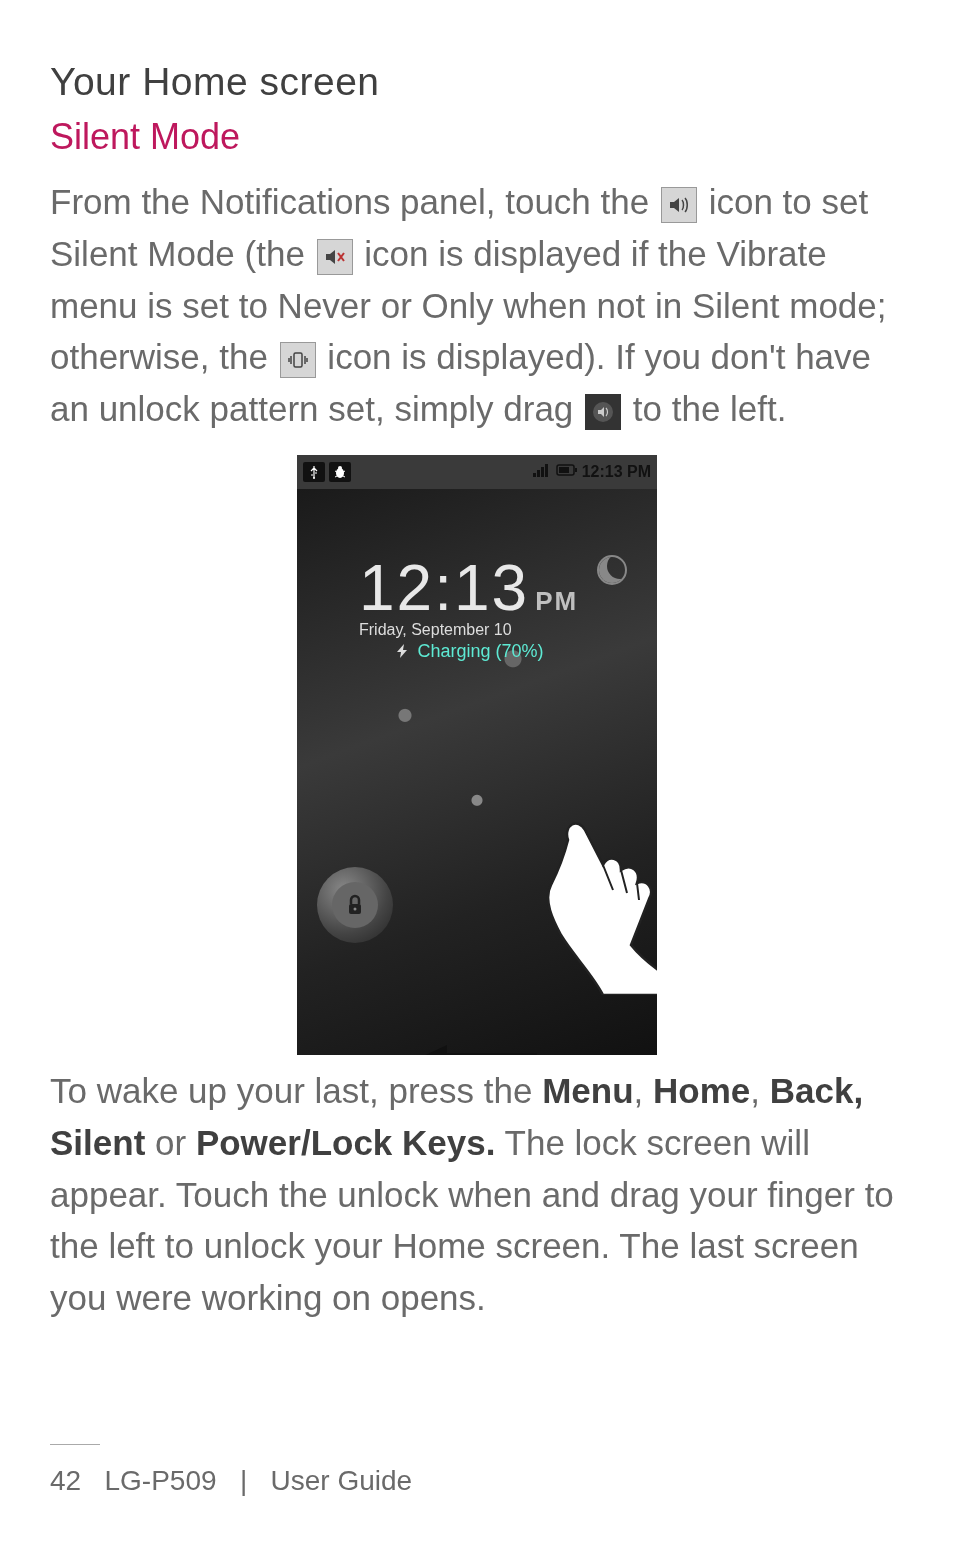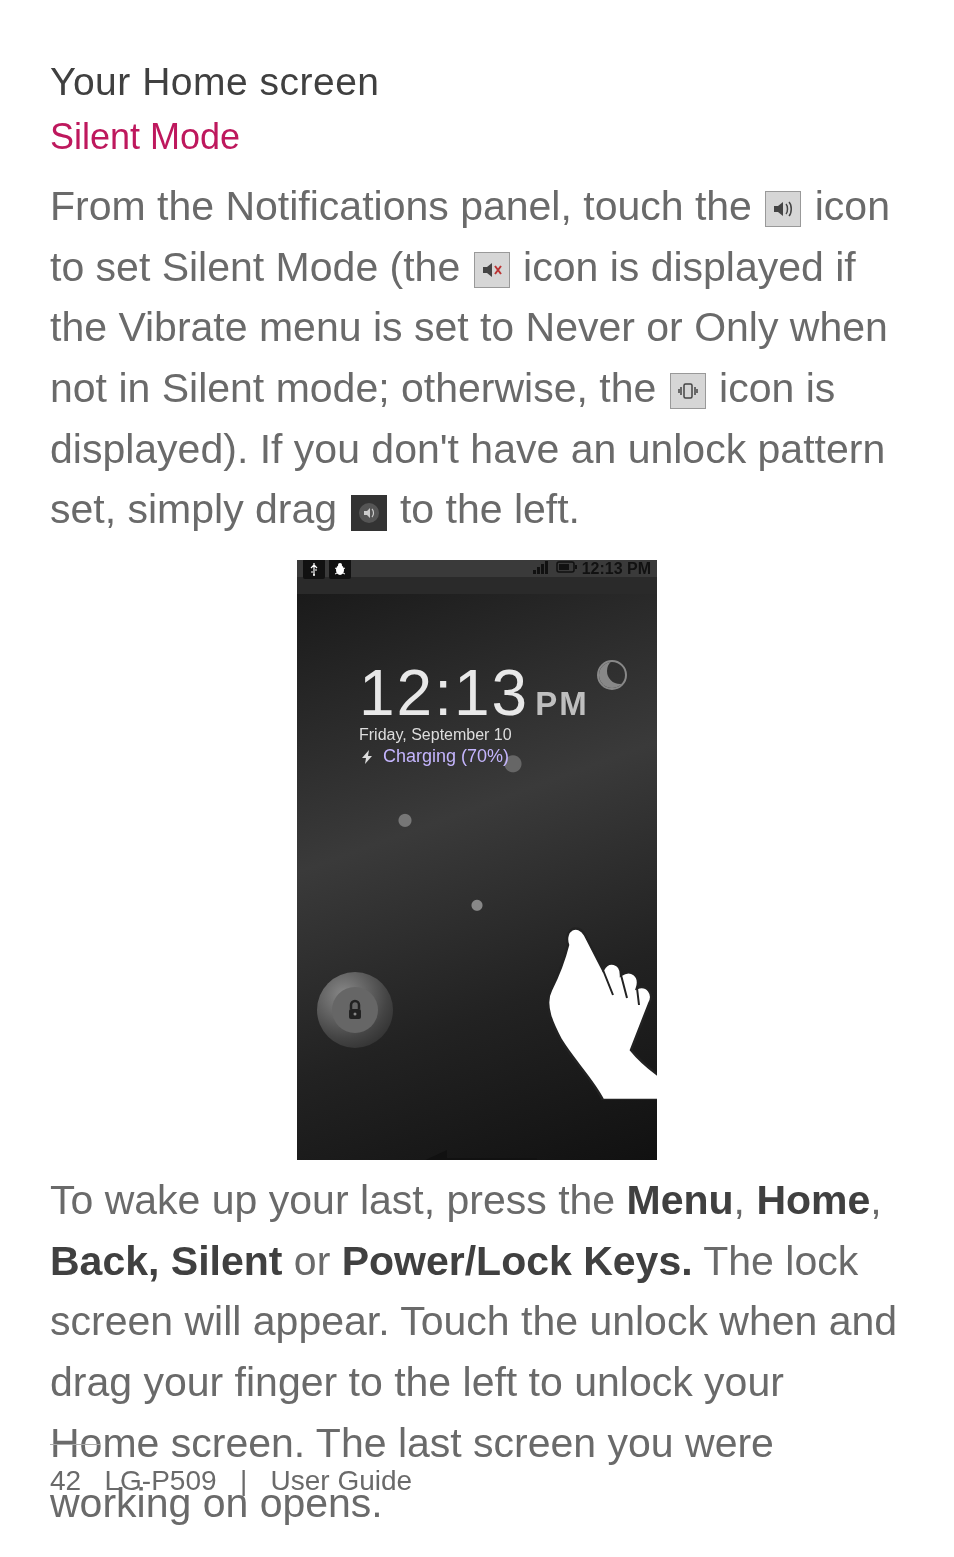--- a/index.html
+++ b/index.html
@@ -20,21 +20,21 @@
       margin-bottom: 12px;
       letter-spacing: 0.5px;
     }
     h2 {
       font-size: 36px;
       font-weight: 400;
       color: #be185d;
       margin-bottom: 18px;
     }
     .body-text {
-      font-size: 41px;
+      font-size: 35px;
       line-height: 1.48;
       color: #6a6a6a;
       font-weight: 300;
     }
     .bold { font-weight: 600; color: #404040; }
     .inline-icon {
       display: inline-block;
       width: 36px;
       height: 36px;
       border: 1px solid #999;
@@ -52,21 +52,21 @@
       position: relative;
     }
     .phone-shot {
       width: 360px;
       height: 600px;
       background: #2a2a2a;
       position: relative;
       overflow: hidden;
     }
     .status-bar {
-      height: 17px;
+      height: 34px;
       background: #3a3a3a;
       display: flex;
       justify-content: space-between;
       align-items: center;
       padding: 0 6px;
       color: #000;
       font-size: 16px;
       font-weight: 700;
     }
     .status-left, .status-right { display: flex; align-items: center; gap: 4px; }
@@ -87,23 +87,23 @@
     }
     .clock {
       position: absolute;
       top: 96px;
       left: 30px;
       color: #e8e8e8;
       font-family: sans-serif;
       margin-left: 32px;
     }
     .clock-time { font-size: 64px; font-weight: 300; letter-spacing: 2px; display: flex; align-items: baseline; }
-    .clock-pm { font-size: 33px; font-weight: 700; margin-left: 6px; color: #bfbfbf; }
+    .clock-pm { font-size: 26px; font-weight: 700; margin-left: 6px; color: #bfbfbf; }
     .clock-date { font-size: 16px; margin-top: -4px; color: #ddd; }
-    .clock-charge { font-size: 18px; color: #c4b5fd; display: flex; align-items: center; gap: 8px; margin-top: 2px; }
+    .clock-charge { font-size: 18px; color: #5eead4; display: flex; align-items: center; gap: 8px; margin-top: 2px; justify-content: center; }
     .moon {
       position: absolute; top: 100px; right: 30px;
       width: 30px; height: 30px;
       border: 2px solid #888; border-radius: 50%;
       box-shadow: inset 8px -4px 0 0 #888;
     }
     .slider-track {
       position: absolute;
       bottom: 110px; left: 0; right: 0;
       height: 80px;

